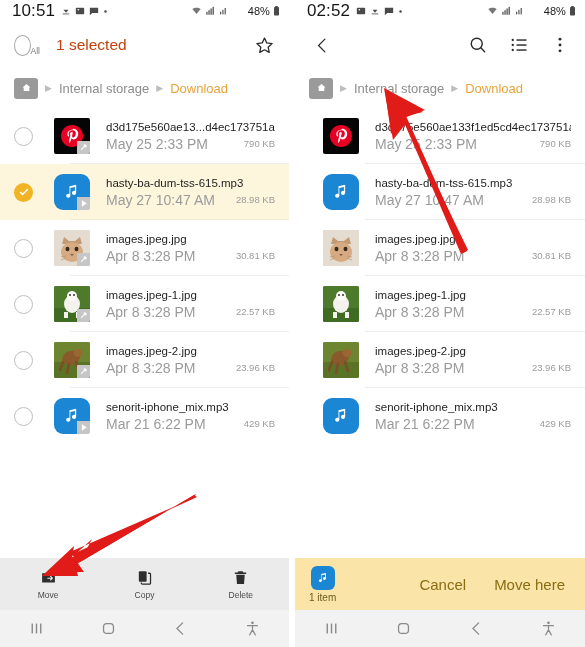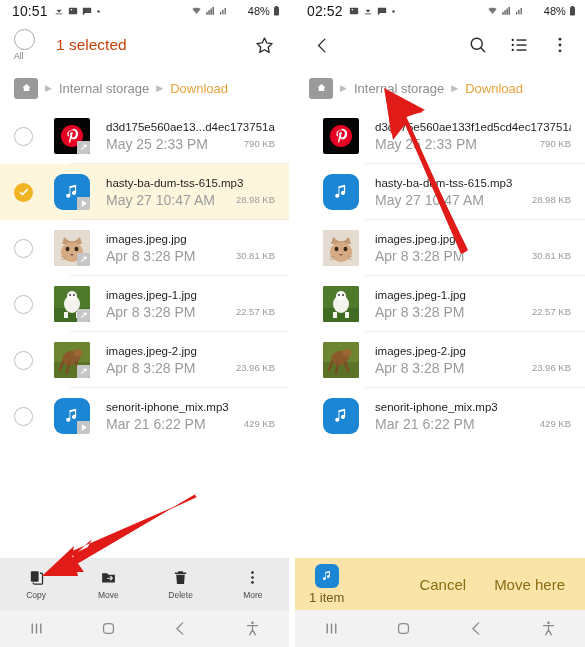--- a/index.html
+++ b/index.html
@@ -27,37 +27,37 @@
   .gutter { width: 5px; height: 647px; background: #ffffff; }
 
   
   .statusbar {
     height: 22px; flex: 0 0 22px;
     display: flex; align-items: center;
     padding: 0 9px 0 12px;
     font-size: 11px; color: #1c1c1c;
     letter-spacing: .1px;
   }
-  .status-clock { font-size: 14px; font-weight: 400; color: #161616; }
+  .status-clock { font-size: 17px; font-weight: 400; color: #161616; }
   .status-icons-left { display: flex; align-items: center; gap: 4px; margin-left: 6px; }
   .status-spacer { flex: 1; }
   .status-icons-right { display: flex; align-items: center; gap: 3px; }
   .sicon { display: inline-block; opacity: .85; }
   .sicon svg { display: block; }
   .batt-text { font-size: 11px; color: #1c1c1c; margin-left: 17px; }
 
   
   .appbar {
     height: 46px; flex: 0 0 46px;
     display: flex; align-items: center;
     padding: 0 14px;
   }
   .sel-all {
-    width: 26px; display: flex; flex-direction: column;
-    align-items: flex-start; justify-content: center;
+    width: 26px; display: flex; 
+    align-items: flex-end; justify-content: center;
     margin-right: 16px;
   }
   .sel-circle {
     width: 21px; height: 21px; border-radius: 50%;
     border: 1.4px solid #a8a8a8; background: transparent;
   }
   .sel-all-label { font-size: 8.5px; color: #7a7a7a; margin-top: 1px; }
   .appbar-title { font-size: 15.5px; color: #c2410c; flex: 1; }
   .appbar-icons { display: flex; align-items: center; gap: 19px; }
   .ic { width: 22px; height: 22px; display: flex; align-items: center; justify-content: center; cursor: pointer; }
@@ -159,21 +159,21 @@
     display: flex; align-items: center;
     padding: 0 14px;
   }
   .move-thumb-wrap {
     display: flex; flex-direction: column; align-items: center; gap: 2px;
   }
   .move-thumb {
     width: 24px; height: 24px; border-radius: 6px; background: #1b87d4;
     display: flex; align-items: center; justify-content: center;
   }
-  .move-count { font-size: 13px; color: #6b5a20; }
+  .move-count { font-size: 10px; color: #6b5a20; }
   .move-spacer { flex: 1; }
   .move-btn {
     font-size: 15px; color: #8a6d12; cursor: pointer;
     padding: 4px 6px; white-space: nowrap;
   }
   .move-btn.primary { margin-left: 16px; }
 
   
   .navbar {
     height: 37px; flex: 0 0 37px;
@@ -451,46 +451,38 @@
             <span class="fdate">Mar 21 6:22 PM</span>
             <span class="fsize">429 KB</span>
           </div>
         </div>
       </div>
     </div>
 
     <div class="actionbar">
       <div class="action">
         <svg width="17" height="17" viewBox="0 0 24 24">
+            <path d="M3 6h7l2 2h9v11H3z" fill="#2e2e2e"></path>
+            <path d="M11 13h6M15 10.5l2.5 2.5L15 15.5" stroke="#ebebeb" stroke-width="1.6" fill="none" stroke-linecap="round" stroke-linejoin="round"></path>
+          </svg>
+        <span class="action-label">Move</span>
+      </div>
+      <div class="action">
+        <svg width="17" height="17" viewBox="0 0 24 24">
             <rect x="4" y="3" width="11" height="15" rx="1.5" fill="#2e2e2e"></rect>
             <path d="M17 6h2a1.5 1.5 0 0 1 1.5 1.5V20a1.5 1.5 0 0 1-1.5 1.5H9A1.5 1.5 0 0 1 7.5 20v-1" fill="none" stroke="#2e2e2e" stroke-width="1.8"></path>
           </svg>
         <span class="action-label">Copy</span>
-      </div>
-      <div class="action">
-        <svg width="17" height="17" viewBox="0 0 24 24">
-            <path d="M3 6h7l2 2h9v11H3z" fill="#2e2e2e"></path>
-            <path d="M11 13h6M15 10.5l2.5 2.5L15 15.5" stroke="#ebebeb" stroke-width="1.6" fill="none" stroke-linecap="round" stroke-linejoin="round"></path>
-          </svg>
-        <span class="action-label">Move</span>
       </div>
       <div class="action">
         <svg width="17" height="17" viewBox="0 0 24 24">
             <path d="M9 3h6l1 2h4v2H4V5h4z" fill="#2e2e2e"></path>
             <path d="M6 8h12l-1 13H7z" fill="#2e2e2e"></path>
           </svg>
         <span class="action-label">Delete</span>
-      </div>
-      <div class="action">
-        <svg width="17" height="17" viewBox="0 0 24 24">
-            <circle cx="12" cy="5" r="1.9" fill="#2e2e2e"></circle>
-            <circle cx="12" cy="12" r="1.9" fill="#2e2e2e"></circle>
-            <circle cx="12" cy="19" r="1.9" fill="#2e2e2e"></circle>
-          </svg>
-        <span class="action-label">More</span>
       </div>
     </div>
 
     <div class="navbar">
       <div class="nav-item">
           <svg width="17" height="17" viewBox="0 0 24 24">
             <rect x="5" y="5" width="2" height="14" fill="#8a8a8a"></rect>
             <rect x="11" y="5" width="2" height="14" fill="#8a8a8a"></rect>
             <rect x="17" y="5" width="2" height="14" fill="#8a8a8a"></rect>
           </svg>

